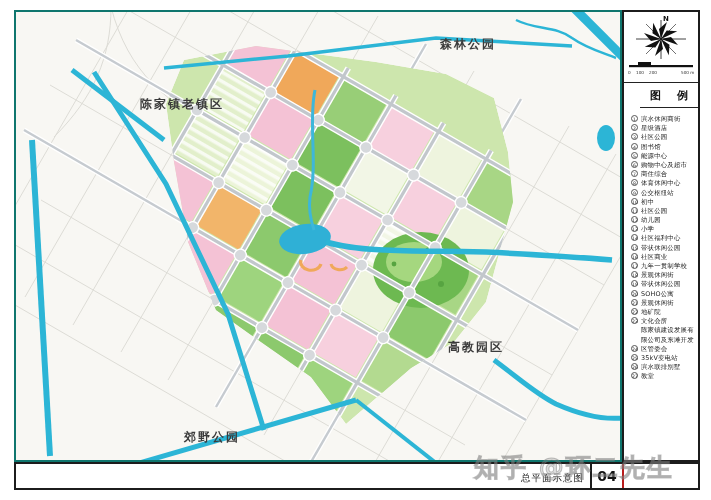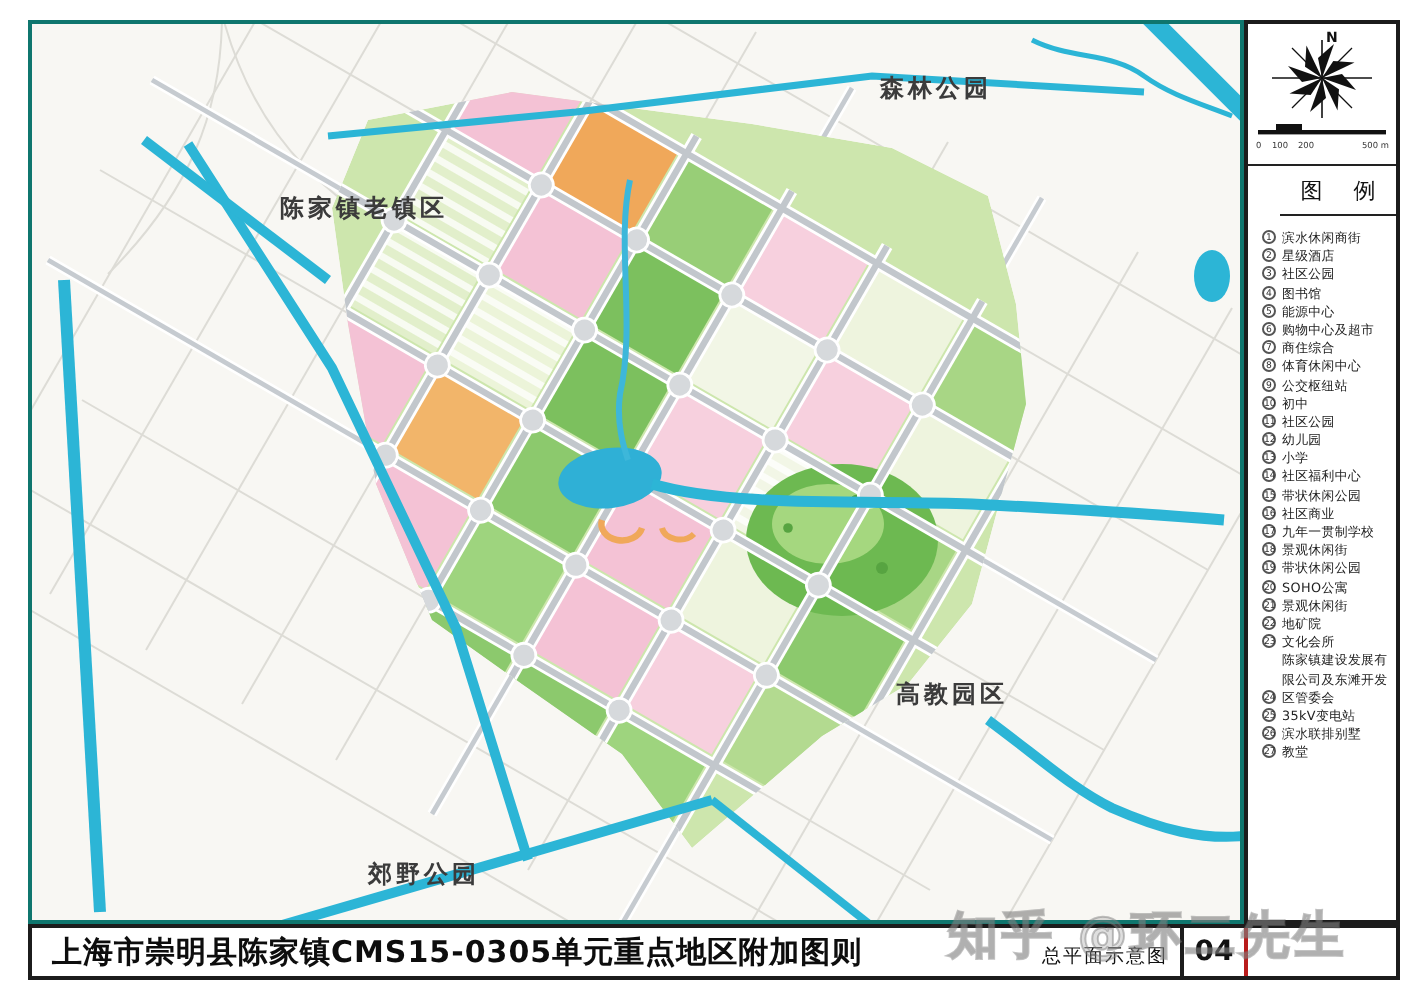--- a/index.html
+++ b/index.html
@@ -8,21 +8,21 @@
   
   #map-frame{position:absolute;left:14px;top:10px;width:608px;height:452px;
              border:2px solid #0f766e;box-sizing:border-box;background:#f8f7f3;}
   #map-frame svg{position:absolute;left:0;top:0;}
   .map-label{fill:#3b3b3b;font-size:12px;font-weight:700;letter-spacing:2px;}
   
   #legend-panel{position:absolute;left:622px;top:10px;width:78px;height:452px;
                 border:2px solid #1c1c1c;box-sizing:border-box;background:#fff;}
   .lg-north{height:70px;border-bottom:1.5px solid #222;position:relative;}
   .lg-header{height:24px;border-bottom:1.5px solid #222;display:flex;align-items:center;
-             justify-content:center;font-size:11px;font-weight:400;letter-spacing:6px;color:#111;
+             justify-content:center;font-size:11px;font-weight:700;letter-spacing:6px;color:#111;
              padding-left:6px;margin-left:16px;}
   .lg-items{padding:7px 2px 0 7px;}
   .lg-row{display:flex;gap:3px;height:9.2px;}
   .lg-num{flex:0 0 auto;width:7px;height:7px;border:0.8px solid #555;border-radius:50%;
           font-size:4.6px;line-height:7px;text-align:center;color:#333;box-sizing:border-box;}
   .lg-num:empty{visibility:hidden;}
   .lg-label{font-size:6.4px;color:#222;white-space:nowrap;letter-spacing:0.2px;}
   
   #title-bar{position:absolute;left:14px;top:462px;width:686px;height:28px;
              border:2px solid #1c1c1c;box-sizing:border-box;background:#fff;}
@@ -415,19 +415,18 @@
         </div>
 
         <div class="lg-row">
           <span class="lg-num">27</span>
           <span class="lg-label">教堂</span>
         </div>
       </div>
   </div>
 
   <div id="title-bar">
-    <div class="tb-title">上海市崇明县陈家镇CMS15-0305单元重点地区附加图则</div>
     <div class="tb-sub">总平面示意图</div>
     <div class="tb-pageno">04</div>
   </div>
 
   <div id="watermark">知乎 @环二先生</div>
 </div>
 
 </body></html>

